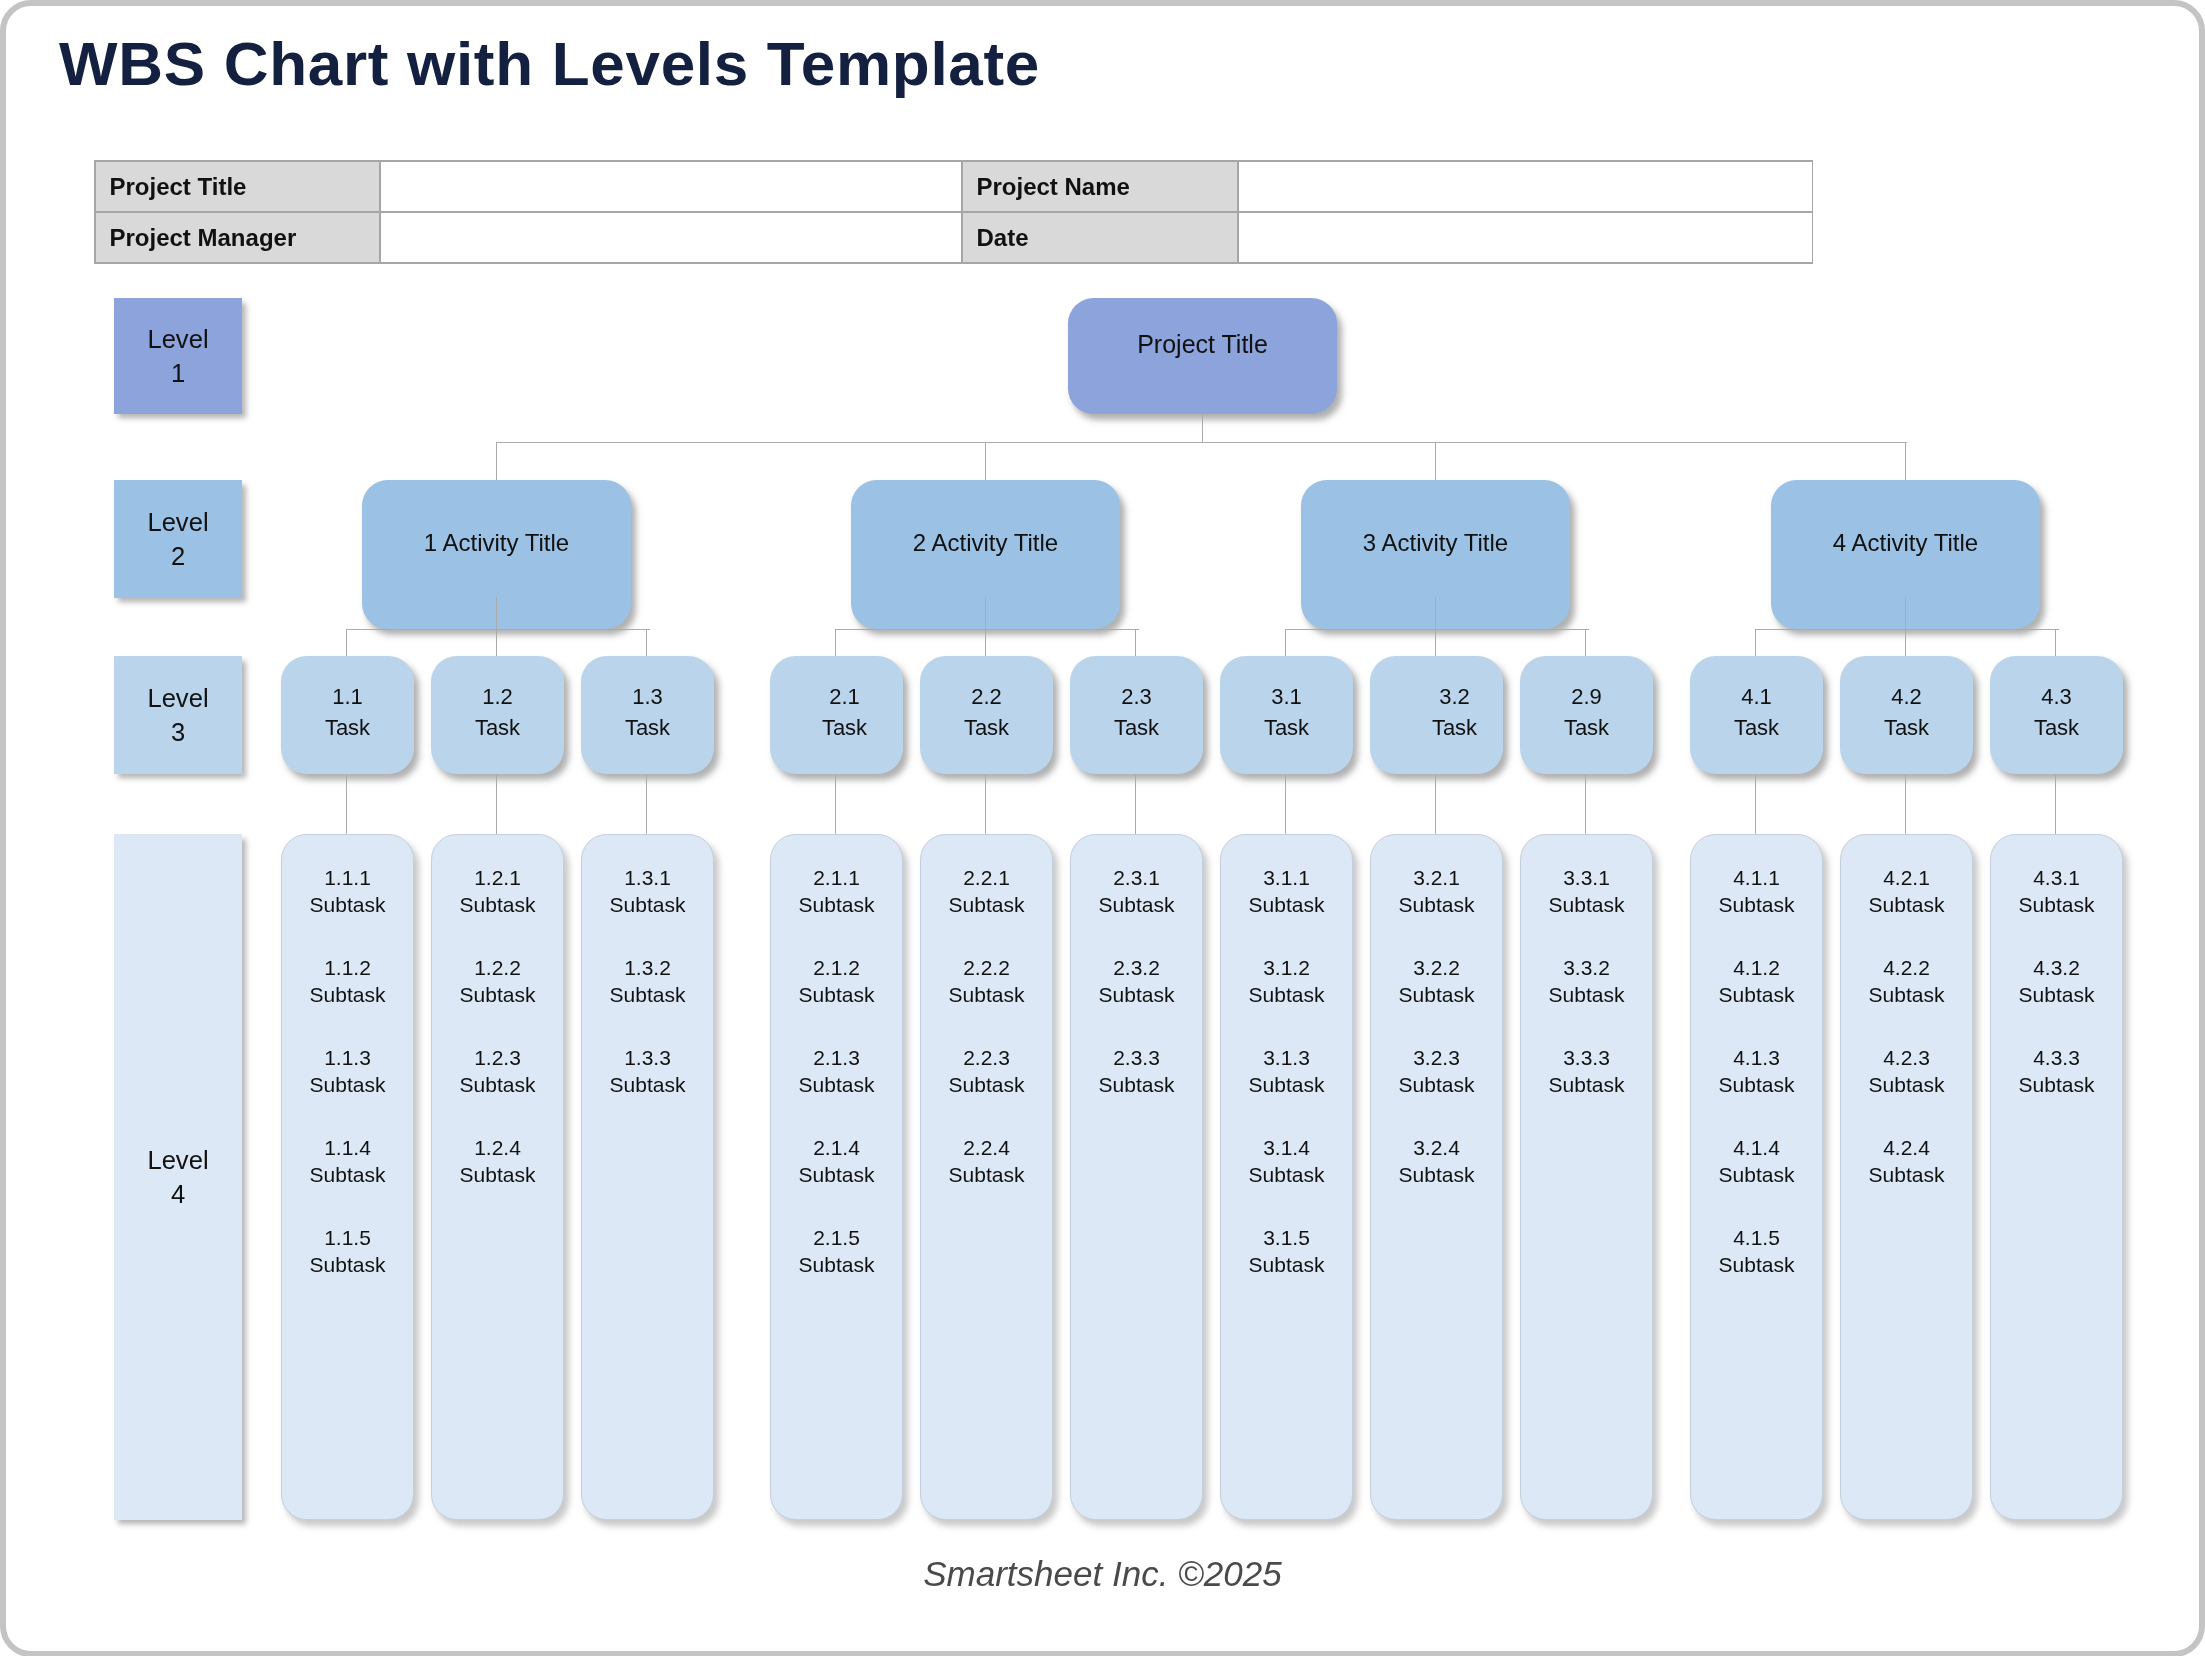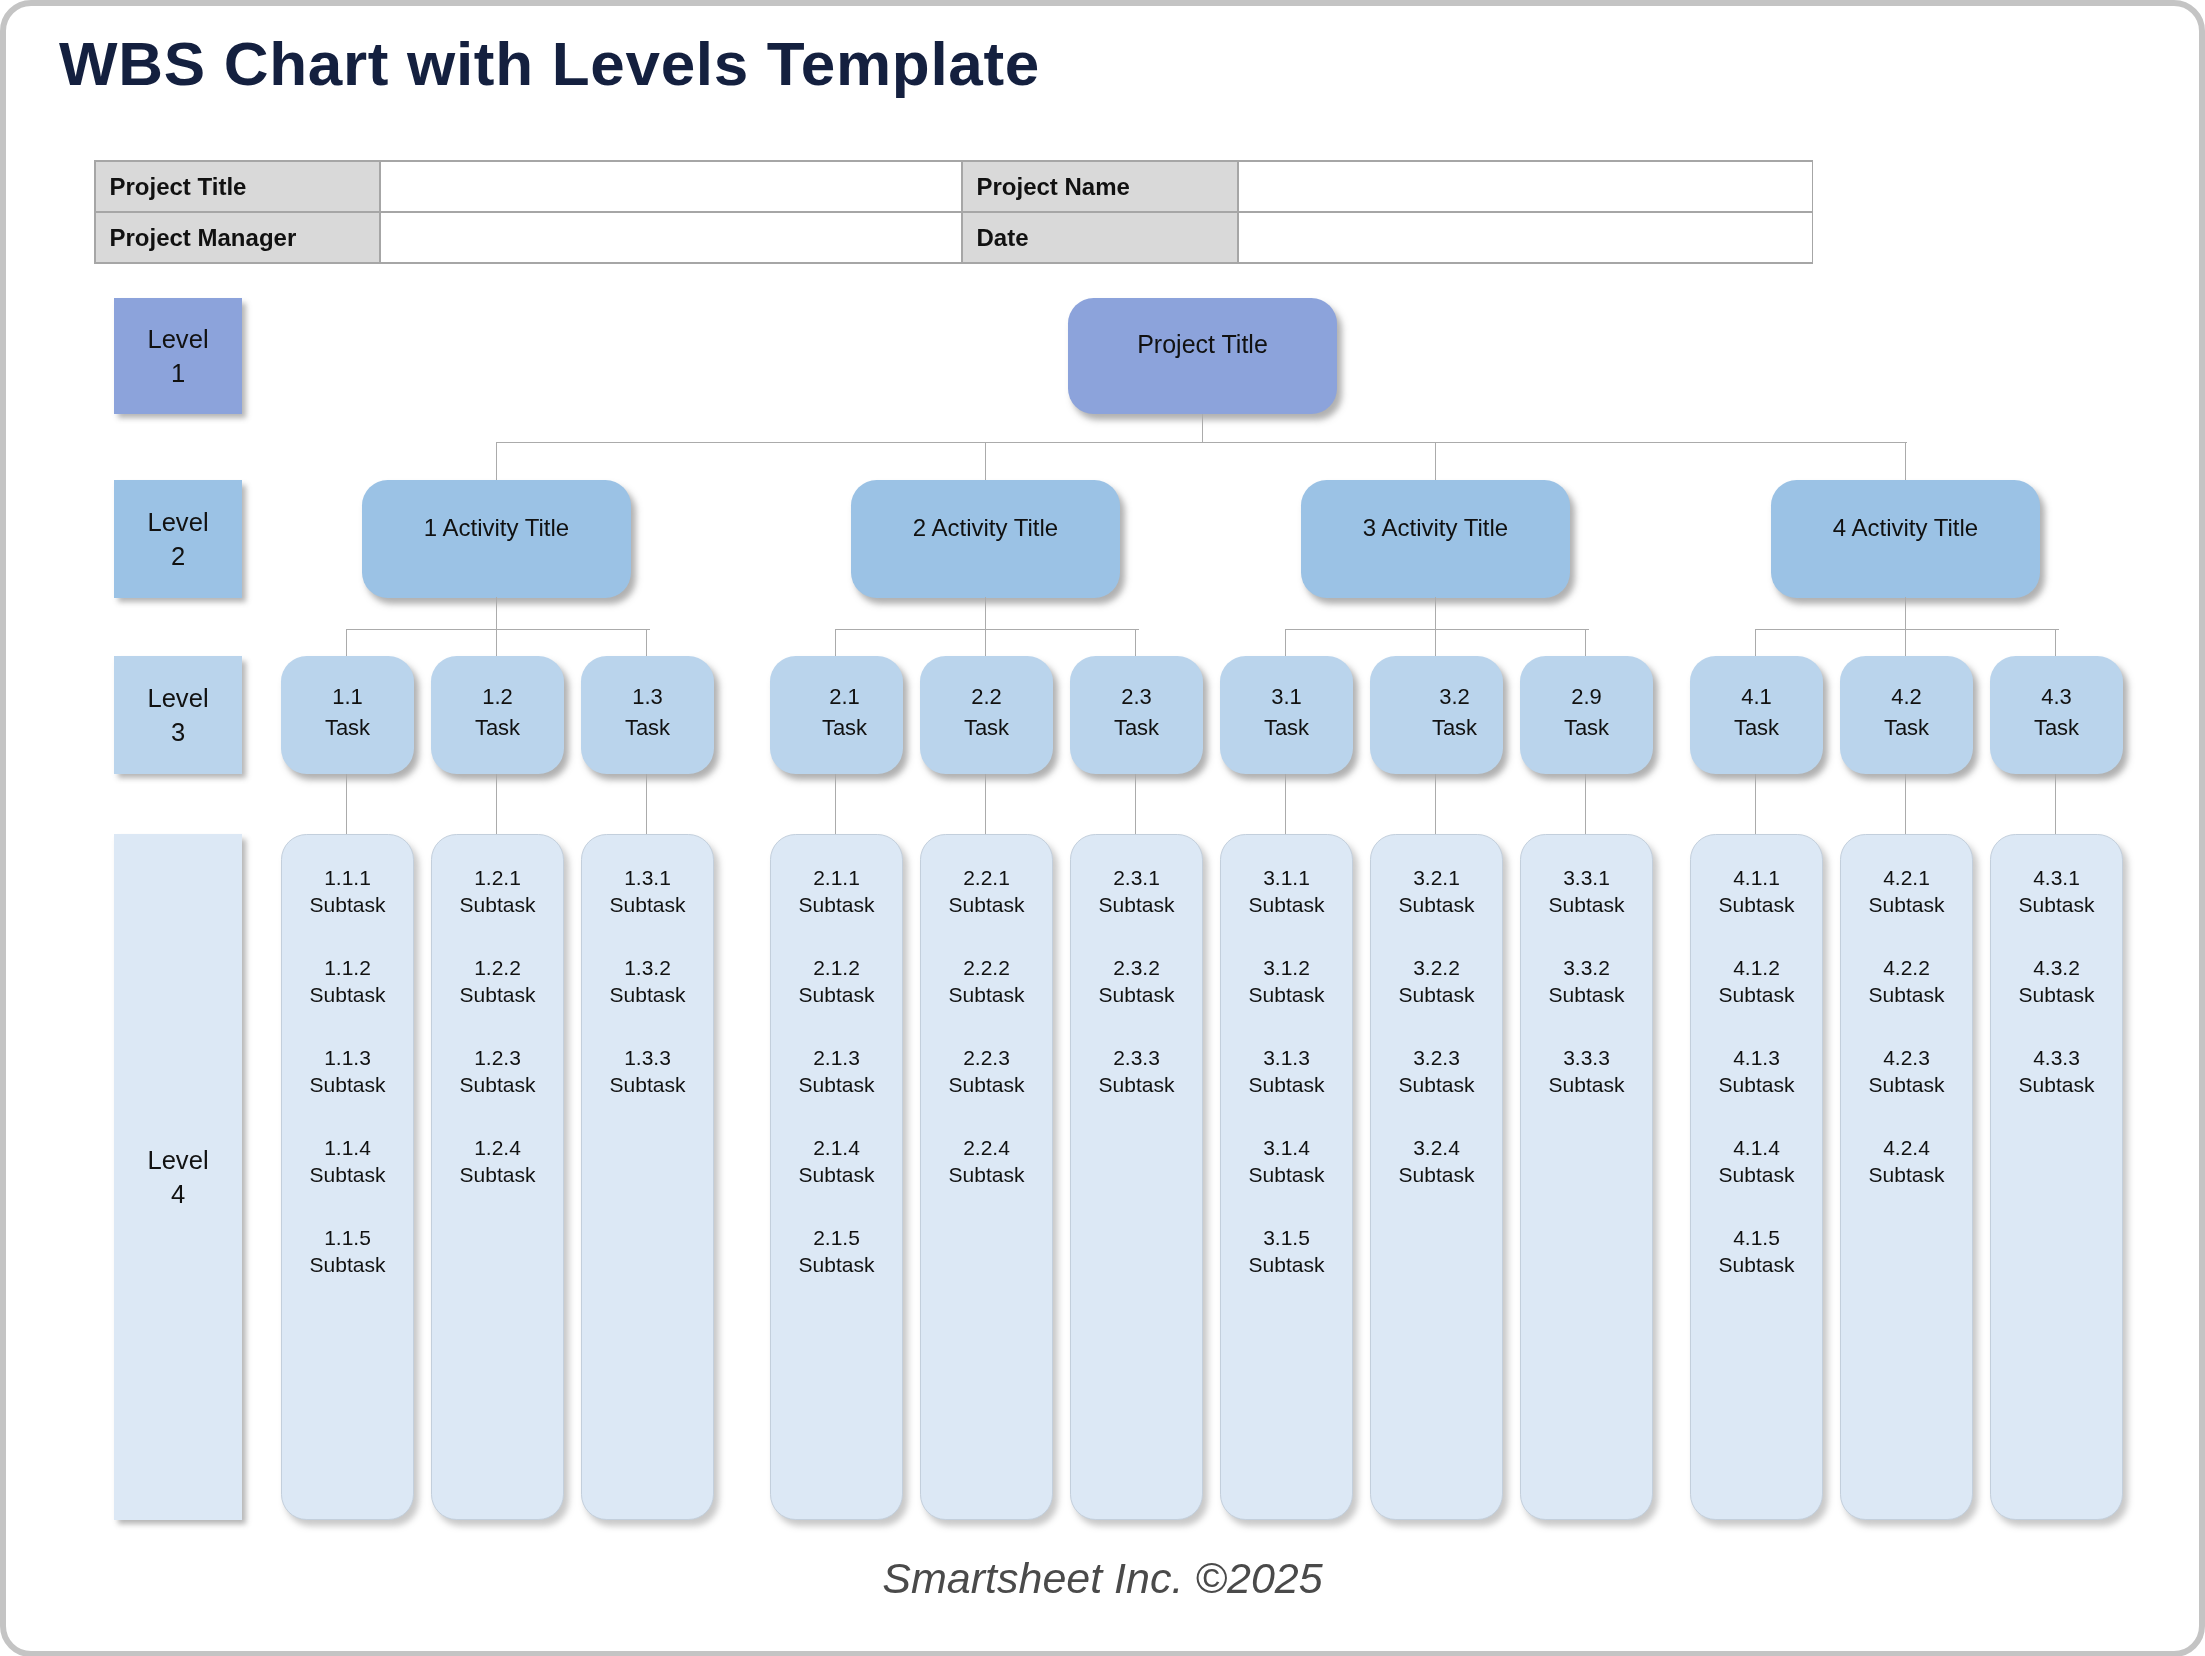--- a/index.html
+++ b/index.html
@@ -26,35 +26,35 @@
   .lv2{top:480px;height:118px;background:var(--c-l2,#9BC2E5);}
   .lv3{top:656px;height:118px;background:var(--c-l3,#BAD4EC);}
   .lv4{top:834px;height:686px;background:var(--c-l4,#DCE8F5);}
   
   #chart{position:absolute;inset:0;}
   .box{position:absolute;border-radius:25.6px;display:flex;flex-direction:column;
        align-items:center;justify-content:center;text-align:center;
        box-shadow:4.7px 6px 6.7px rgba(100,100,100,.5);}
   .rootbox{left:1068px;top:298px;width:269px;height:116px;background:var(--c-l1,#8CA3DB);
            font-size:25px;padding-bottom:23px;box-sizing:border-box;}
-  .activity{width:269px;height:118px;background:var(--c-l2,#9BC2E5);font-size:24px;
+  .activity{width:269px;height:149px;background:var(--c-l2,#9BC2E5);font-size:24px;
             padding-bottom:23px;box-sizing:border-box;}
   .task{width:133px;height:118px;background:var(--c-l3,#BAD4EC);font-size:22px;
         line-height:31px;padding-bottom:6.7px;box-sizing:border-box;}
   .column{position:absolute;width:133px;height:686px;border-radius:25.6px;
           background:var(--c-l4,#DCE8F5);border:1.3px solid #c3cfdc;box-sizing:border-box;
           box-shadow:4.7px 6px 6.7px rgba(120,120,120,.4);
           display:flex;flex-direction:column;align-items:center;padding-top:16px;}
   .subtask{font-size:21px;line-height:27px;text-align:center;margin-bottom:23px;margin-top:13px;}
   .group{position:absolute;top:442px;width:433px;height:1078px;}
   .line{position:absolute;background:var(--c-line,#ababab);}
   .v{width:1.3px;}
   .h{height:1.3px;}
   .footer{position:absolute;left:0;top:1554px;width:100%;text-align:center;
-          font-size:43px;font-style:italic;color:var(--c-footer,#4a4a4a);}
+          font-size:35px;font-style:italic;color:var(--c-footer,#4a4a4a);}
 </style>
 </head>
 <body>
 
 <div id="canvas">
   <div class="frame"></div>
 
   <div class="page-title">WBS Chart with Levels Template</div>
 
   <div class="info-table">

